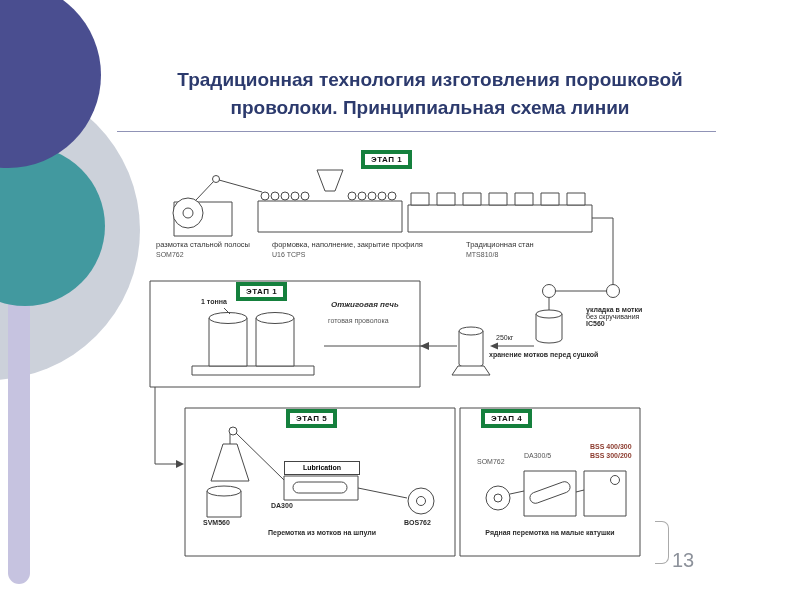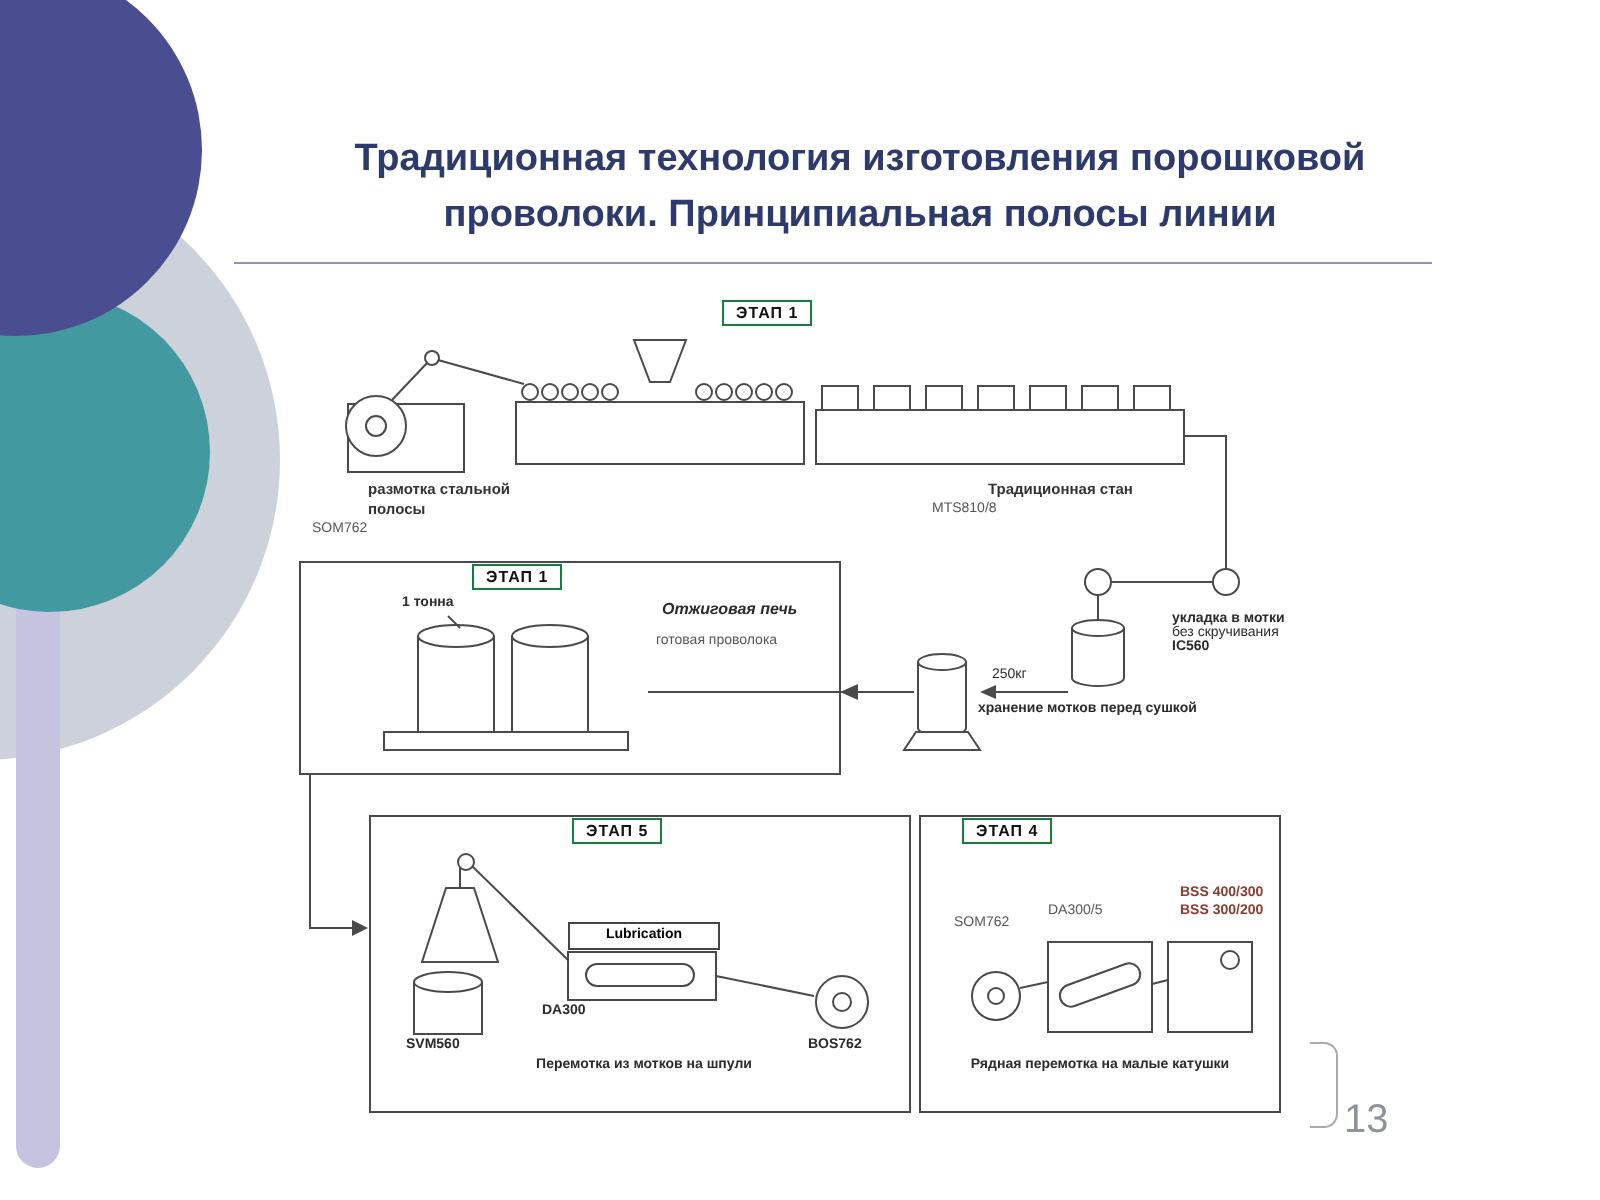--- a/index.html
+++ b/index.html
@@ -20,24 +20,24 @@
     font-size:19px; line-height:28px; font-weight:bold; color:#2c3a6d;
   }
   .title span { display:block; }
   .rule { position:absolute; left:117px; top:131px; width:632px; height:1px; background:#9093b6; }
 
   svg.linework { position:absolute; left:0; top:0; pointer-events:none; }
   svg.linework * { vector-effect:non-scaling-stroke; }
 
   .lbl { position:absolute; color:#2b2b2b; white-space:nowrap; }
   .stage-tag {
-    position:absolute; border:1px solid #15803d; background:#fff; color:#111;
+    position:absolute; border:4px solid #15803d; background:#fff; color:#111;
     font-size:8px; font-weight:bold; padding:1px 6px; letter-spacing:.5px;
   }
-  .cap-name { font-size:7.5px; font-weight:bold; color:#333; line-height:1.3; white-space:normal;margin-left:28px; }
+  .cap-name { font-size:7.5px; font-weight:normal; color:#333; line-height:1.3; white-space:normal; }
   .cap-model { font-size:7px; color:#555; line-height:1.3; }
   .small { font-size:7px; }
   .small-b { font-size:7px; font-weight:bold; }
   .med-b { font-size:8px; font-weight:bold; }
   .gray { color:#555; }
   .red { color:#8c3b2e; }
   .center { text-align:center; white-space:normal; }
   .lube-box {
     position:absolute; border:1px solid #444; background:#fff; text-align:center;
     font-size:7px; font-weight:bold; line-height:12px;
@@ -55,21 +55,21 @@
 
 <div class="slide">
 
   <div class="decor circle decor-light"></div>
   <div class="decor decor-bar"></div>
   <div class="decor circle decor-teal"></div>
   <div class="decor circle decor-dark"></div>
 
   <div class="title">
     <span>Традиционная технология изготовления порошковой</span>
-    <span>проволоки. Принципиальная полосы линии</span>
+    <span>проволоки. Принципиальная схема линии</span>
   </div>
   <div class="rule"></div>
 
   <svg class="linework" width="800" height="600" viewBox="0 0 800 600" fill="none" stroke="#4a4a4a" stroke-width="1">
 
     <g>
       <rect x="150" y="281" width="270" height="106" fill="#fff"></rect>
       <rect x="192" y="366" width="122" height="9" fill="#fff"></rect>
       <path d="M209 318 v48 h38 v-48" fill="#fff"></path>
       <ellipse cx="228" cy="318" rx="19" ry="5.5" fill="#fff"></ellipse>
@@ -177,20 +177,24 @@
 
   <div class="stage-tag" style="left:361px; top:150px;">ЭТАП 1</div>
   <div class="stage-tag" style="left:236px; top:282px;">ЭТАП 1</div>
   <div class="stage-tag" style="left:286px; top:409px;">ЭТАП 5</div>
   <div class="stage-tag" style="left:481px; top:409px;">ЭТАП 4</div>
 
   <div class="lbl" style="left:156px; top:240px; width:112px;">
     <div class="cap-name">размотка стальной полосы</div>
     <div class="cap-model">SOM762</div>
   </div>
+  <div class="lbl" style="left:272px; top:240px; width:165px;">
+    <div class="cap-name">формовка, наполнение, закрытие профиля</div>
+    <div class="cap-model">U16 TCPS</div>
+  </div>
   <div class="lbl" style="left:466px; top:240px; width:110px;">
     <div class="cap-name">Традиционная стан</div>
     <div class="cap-model">MTS810/8</div>
   </div>
 
   <div class="lbl" style="left:586px; top:306px; width:72px;">
     <div class="small-b">укладка в мотки</div>
     <div class="small">без скручивания</div>
     <div class="small-b">IC560</div>
   </div>

